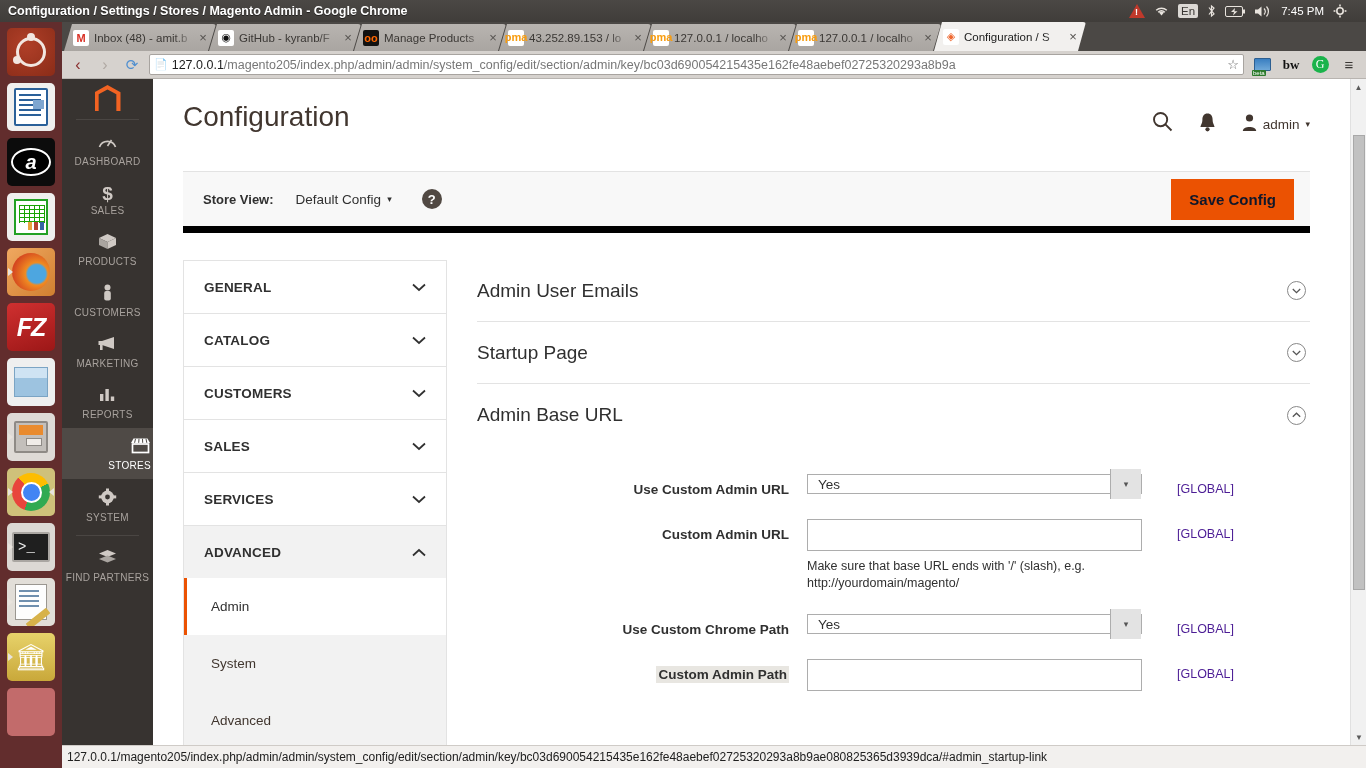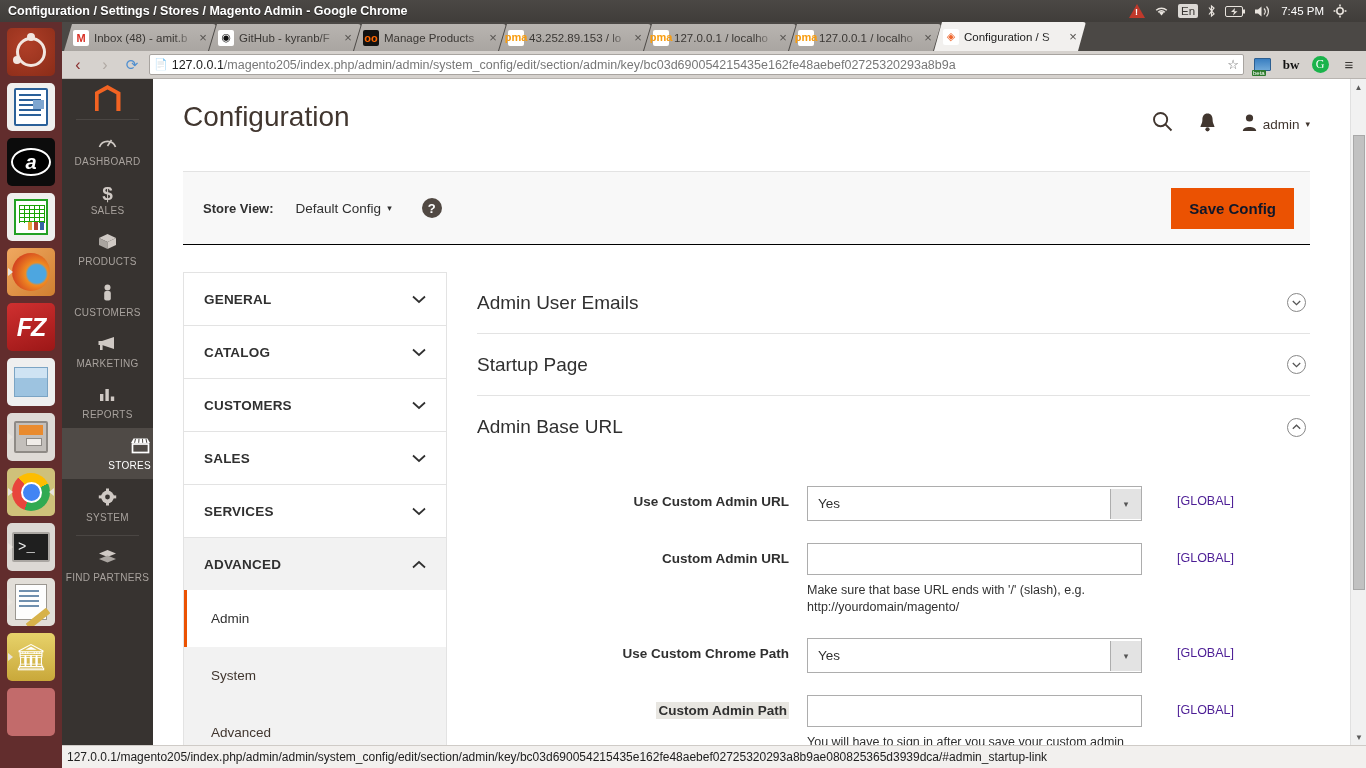--- a/index.html
+++ b/index.html
@@ -367,22 +367,22 @@
   #head-actions { margin-left: auto; display: flex; align-items: center; gap: 26px; padding-top: 10px;}
   .hicon { font-size: 19px; color: #41362f; }
   #user-chip { display:flex; align-items:center; gap: 6px; font-size: 13.5px; color:#41362f; }
   #user-chip .ava { font-size: 16px; }
   #user-chip .caret { font-size: 9px; }
 
   #store-bar {
     margin: 14px 30px 0 30px;
     background: #f8f8f8;
     border-top: 1px solid #e3e3e3;
-    border-bottom: 1px solid #000000;
-    height: 74px;
+    border-bottom: 7px solid #000000;
+    height: 62px;
     display: flex; align-items: center;
     padding: 0 16px 0 20px;
   }
   .sv-label { font-size: 13px; font-weight: bold; color: #303030; }
   .sv-value { font-size: 13.5px; color: #303030; margin-left: 22px; }
   .sv-caret { font-size: 9px; margin-left: 6px; color:#303030;}
   .sv-help {
     margin-left: 30px;
     width: 20px; height: 20px; border-radius: 50%;
     background: #514943; color: #fff;
@@ -448,21 +448,21 @@
   .field-row { display: flex; align-items: flex-start; margin-top: 22px; }
   .field-row.first { margin-top: 28px; }
   .fld-label {
     width: 330px; flex: 0 0 330px;
     text-align: right; padding-right: 18px; padding-top: 8px;
     font-size: 13.5px; font-weight: bold; color: #303030;
   }
   .fld-label .hl { background:#e8e6e1; padding: 1px 2px; }
   .fld-ctrl { width: 335px; flex: 0 0 335px; }
   .sel-wrap {
-    position: relative; height: 35px;
+    position: relative; height: 20px;
     border: 1px solid #adadad; background: #fff;
     display: flex; align-items: center;
   }
   .sel-wrap .sel-val { padding-left: 10px; font-size: 13.5px; color: #303030; }
   .sel-wrap .sel-btn {
     margin-left: auto; width: 31px; height: 30px;
     background: #e3e3e3; border-left: 1px solid #adadad;
     display:flex; align-items:center; justify-content:center;
     font-size: 9px; color: #555;
   }
@@ -936,21 +936,20 @@
                 <span class="sel-btn">▾</span>
               </div>
             </div>
             <div class="fld-scope">[GLOBAL]</div>
           </div>
 
           <div class="field-row">
             <div class="fld-label"><span class="hl">Custom Admin Path</span></div>
             <div class="fld-ctrl">
               <input class="txt-input" type="text" value="" style="">
-              <div class="fld-note">You will have to sign in after you save your custom admin path.</div>
             </div>
             <div class="fld-scope">[GLOBAL]</div>
           </div>
 
         </div>
       </div>
     </div>
 
     <div id="vscroll">
       <div class="arrow-up">▲</div>

